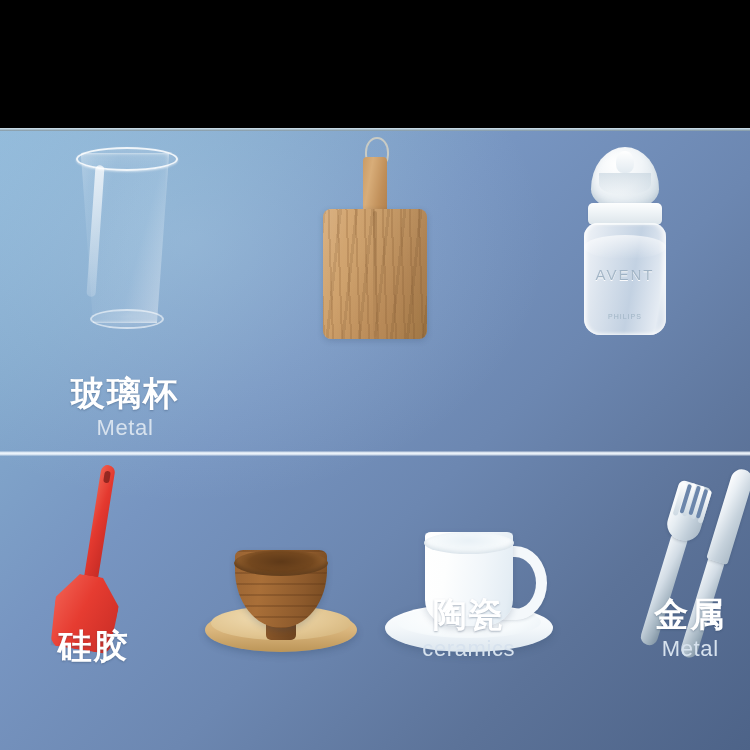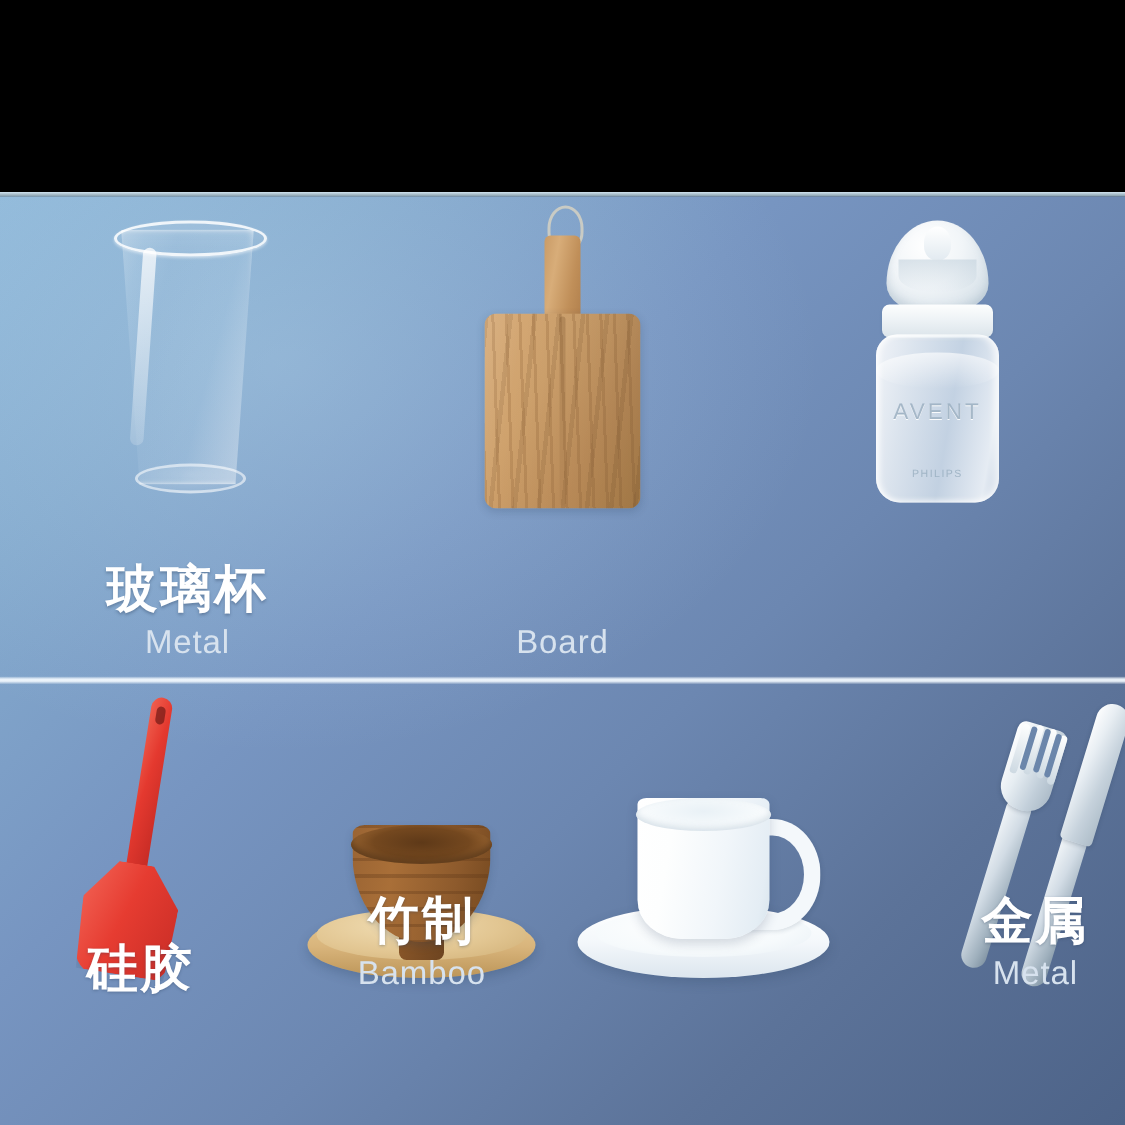--- a/index.html
+++ b/index.html
@@ -469,21 +469,20 @@
       <div class="cell">
         <div class="art">
           <div class="board-wrap">
             <div class="board-loop"></div>
             <div class="board-handle"></div>
             <div class="board-body"></div>
             <div class="board-grain"></div>
           </div>
         </div>
         <div class="labels">
-          <div class="label-en">Board</div>
         </div>
       </div>
 
       <div class="cell">
         <div class="art">
           <div class="bottle-wrap">
             <div class="nipple"></div>
             <div class="nipple-tip"></div>
             <div class="nipple-ridge"></div>
             <div class="collar"></div>
@@ -519,36 +518,36 @@
         <div class="art">
           <div class="bamboo-wrap">
             <div class="bamboo-tray"></div>
             <div class="bamboo-tray-top"></div>
             <div class="bowl-foot"></div>
             <div class="bowl-body">
                 <div class="bowl-rim"></div>
               </div>
           </div>
         </div>
-        <div class="labels">
-          <div class="label-cn">竹制</div>
-          <div class="label-en">Bamboo</div>
-        </div>
       </div>
 
       <div class="cell">
         <div class="art">
           <div class="cup-wrap">
             <div class="saucer"></div>
             <div class="saucer-top"></div>
             <div class="cup-handle"></div>
             <div class="cup-body">
                 <div class="cup-rim"></div>
               </div>
           </div>
+        </div>
+        <div class="labels">
+          <div class="label-cn">陶瓷</div>
+          <div class="label-en">ceramics</div>
         </div>
       </div>
 
       <div class="cell shift-right">
         <div class="art">
           <div class="cutlery-wrap">
             <div class="knife-handle"></div>
             <div class="knife-blade"></div>
             <div class="fork-handle"></div>
             <div class="fork-head"></div>

